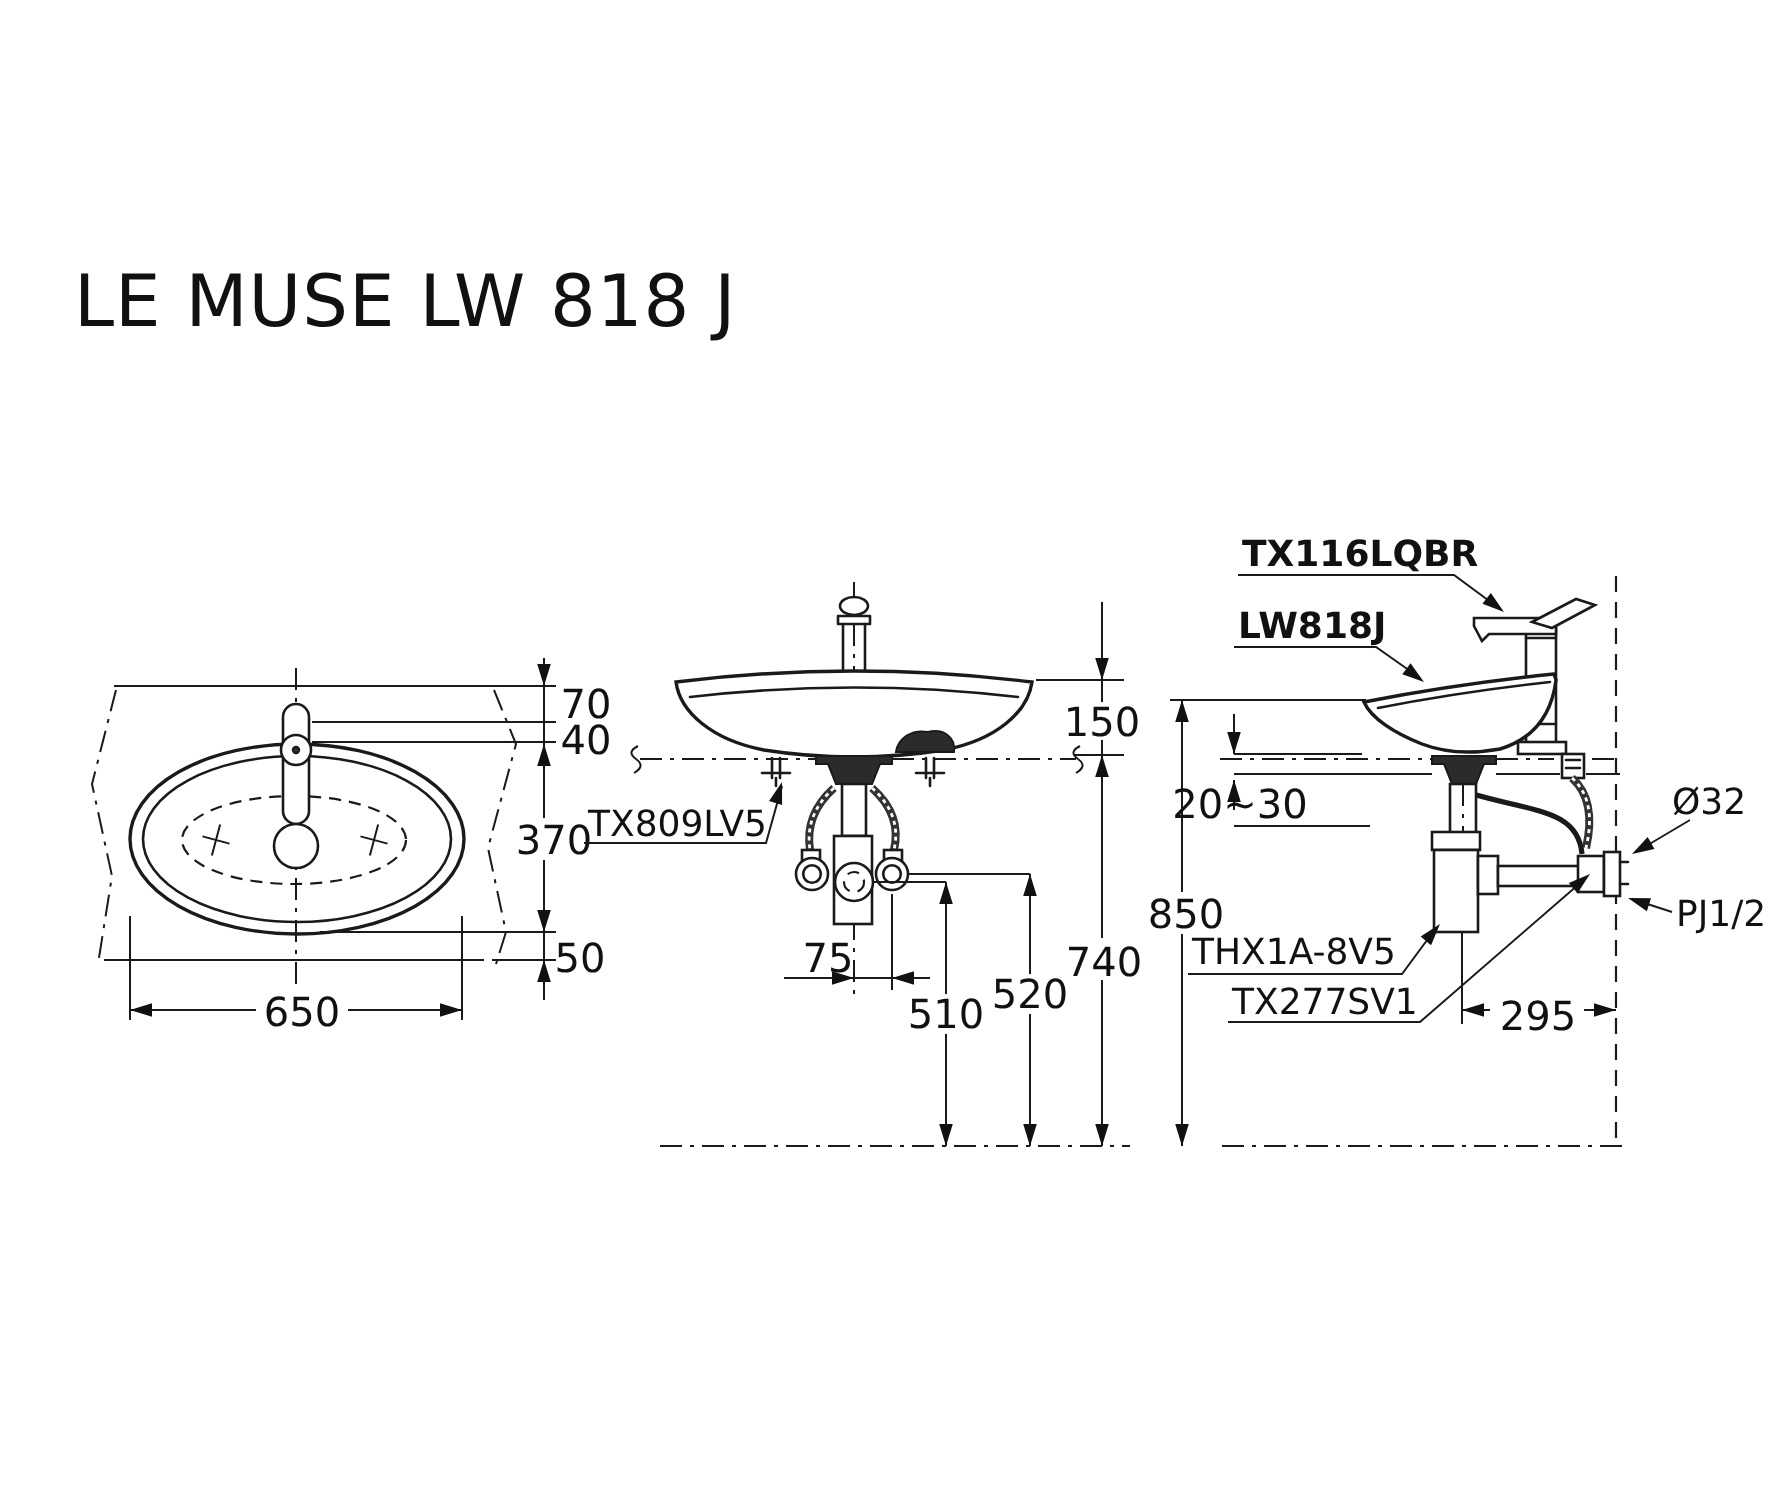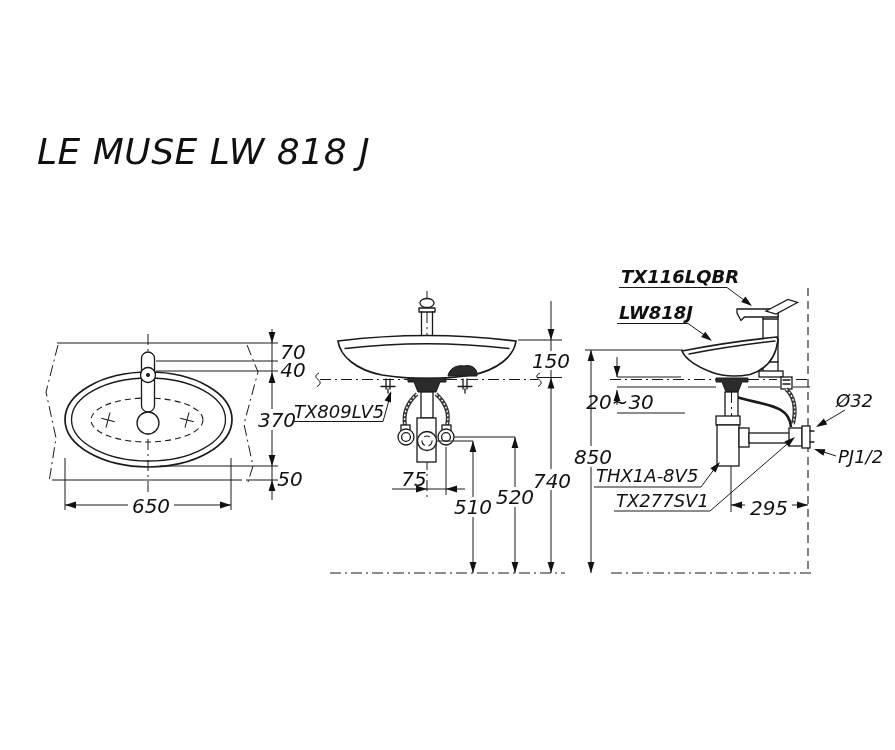--- a/index.html
+++ b/index.html
@@ -1,17 +1,17 @@
 <!DOCTYPE html>
 <html><head>
 <meta charset="utf-8">
 <style>
   html,body{margin:0;padding:0;background:#fff;}
   #stage{position:relative;width:895px;height:750px;background:#ffffff;overflow:hidden;
-         font-family:"DejaVu Sans","Liberation Sans",sans-serif;font-style:italic;}
+         font-family:"DejaVu Sans","Liberation Sans",sans-serif;}
   #page-title{position:absolute;left:37px;top:131px;font-size:36px;color:#111;
               letter-spacing:0.5px;white-space:nowrap;}
   svg{position:absolute;left:0;top:0;}
   .ol{stroke:#1a1a1a;stroke-width:1.7;fill:none;stroke-linecap:round;}
   .ol2{stroke:#1a1a1a;stroke-width:1.3;fill:none;stroke-linecap:round;}
   .thin{stroke:#1a1a1a;stroke-width:1;fill:none;}
   .chain{stroke:#1a1a1a;stroke-width:1;fill:none;stroke-dasharray:11,4,2,4;}
   .dashl{stroke:#1a1a1a;stroke-width:1.1;fill:none;stroke-dasharray:8,5;}
   .dashe{stroke:#1a1a1a;stroke-width:1.1;fill:none;stroke-dasharray:6,4;}
   .blk{fill:#2b2b2b;stroke:#1a1a1a;stroke-width:1;}

